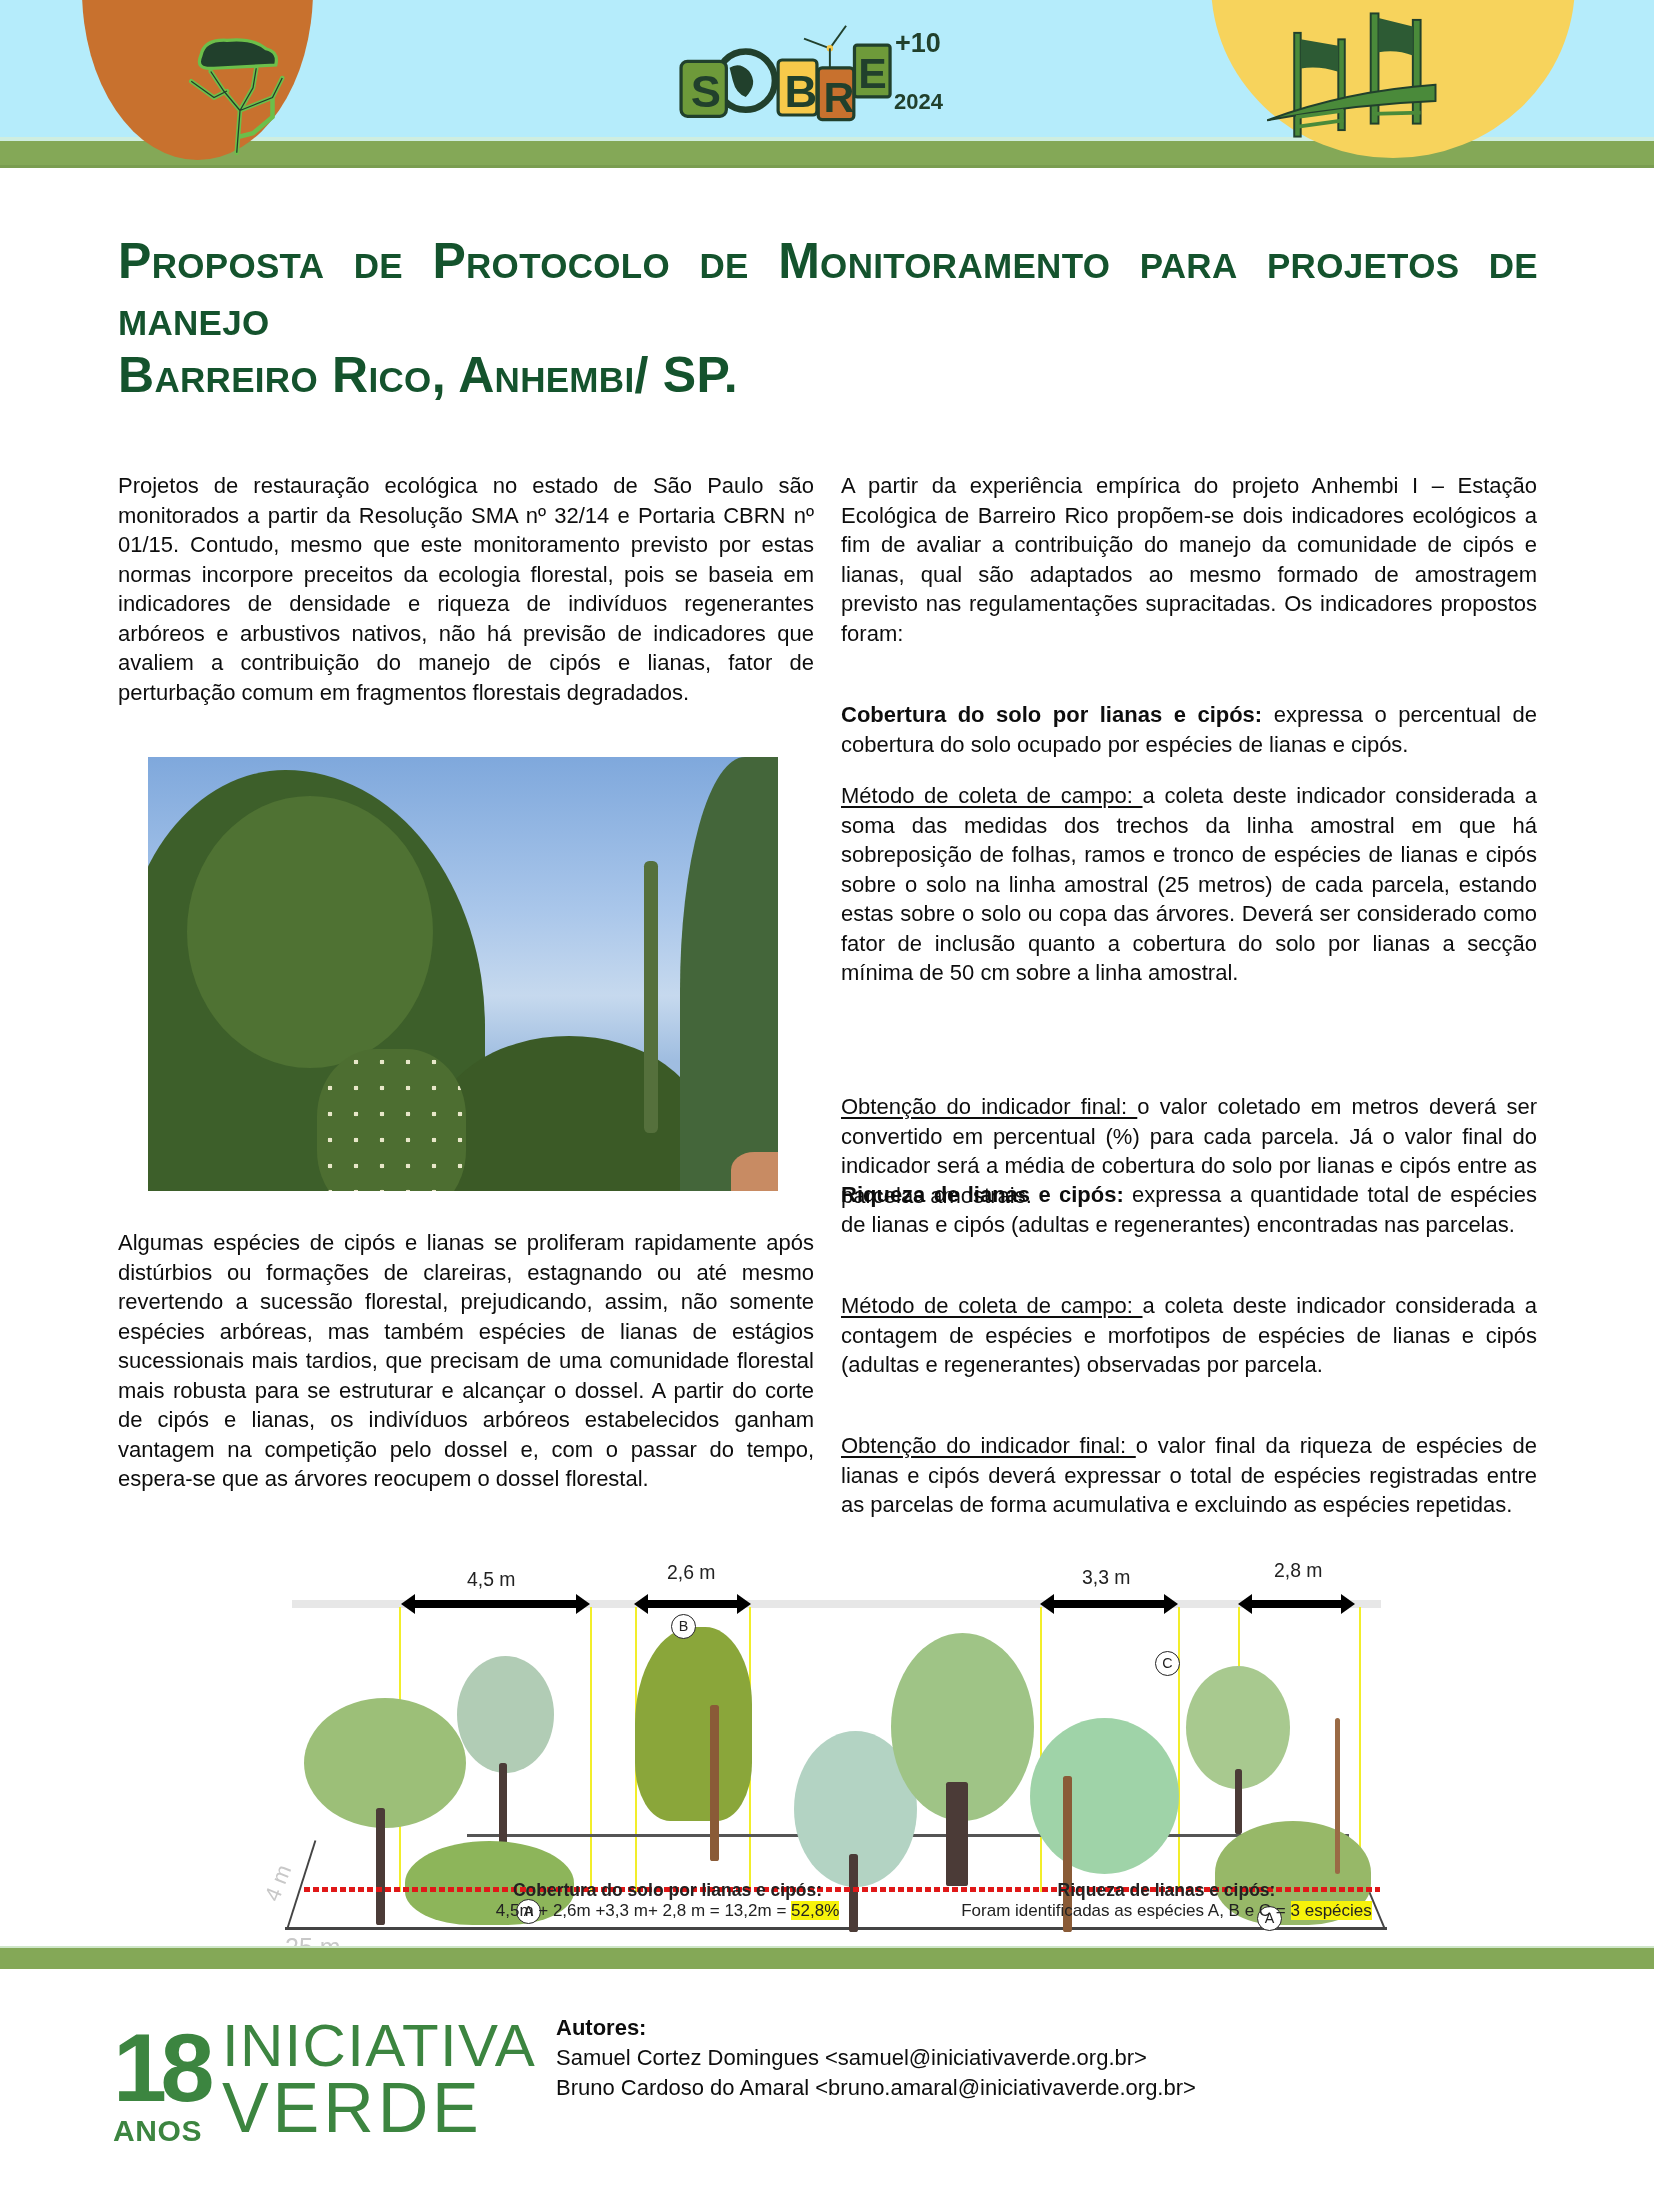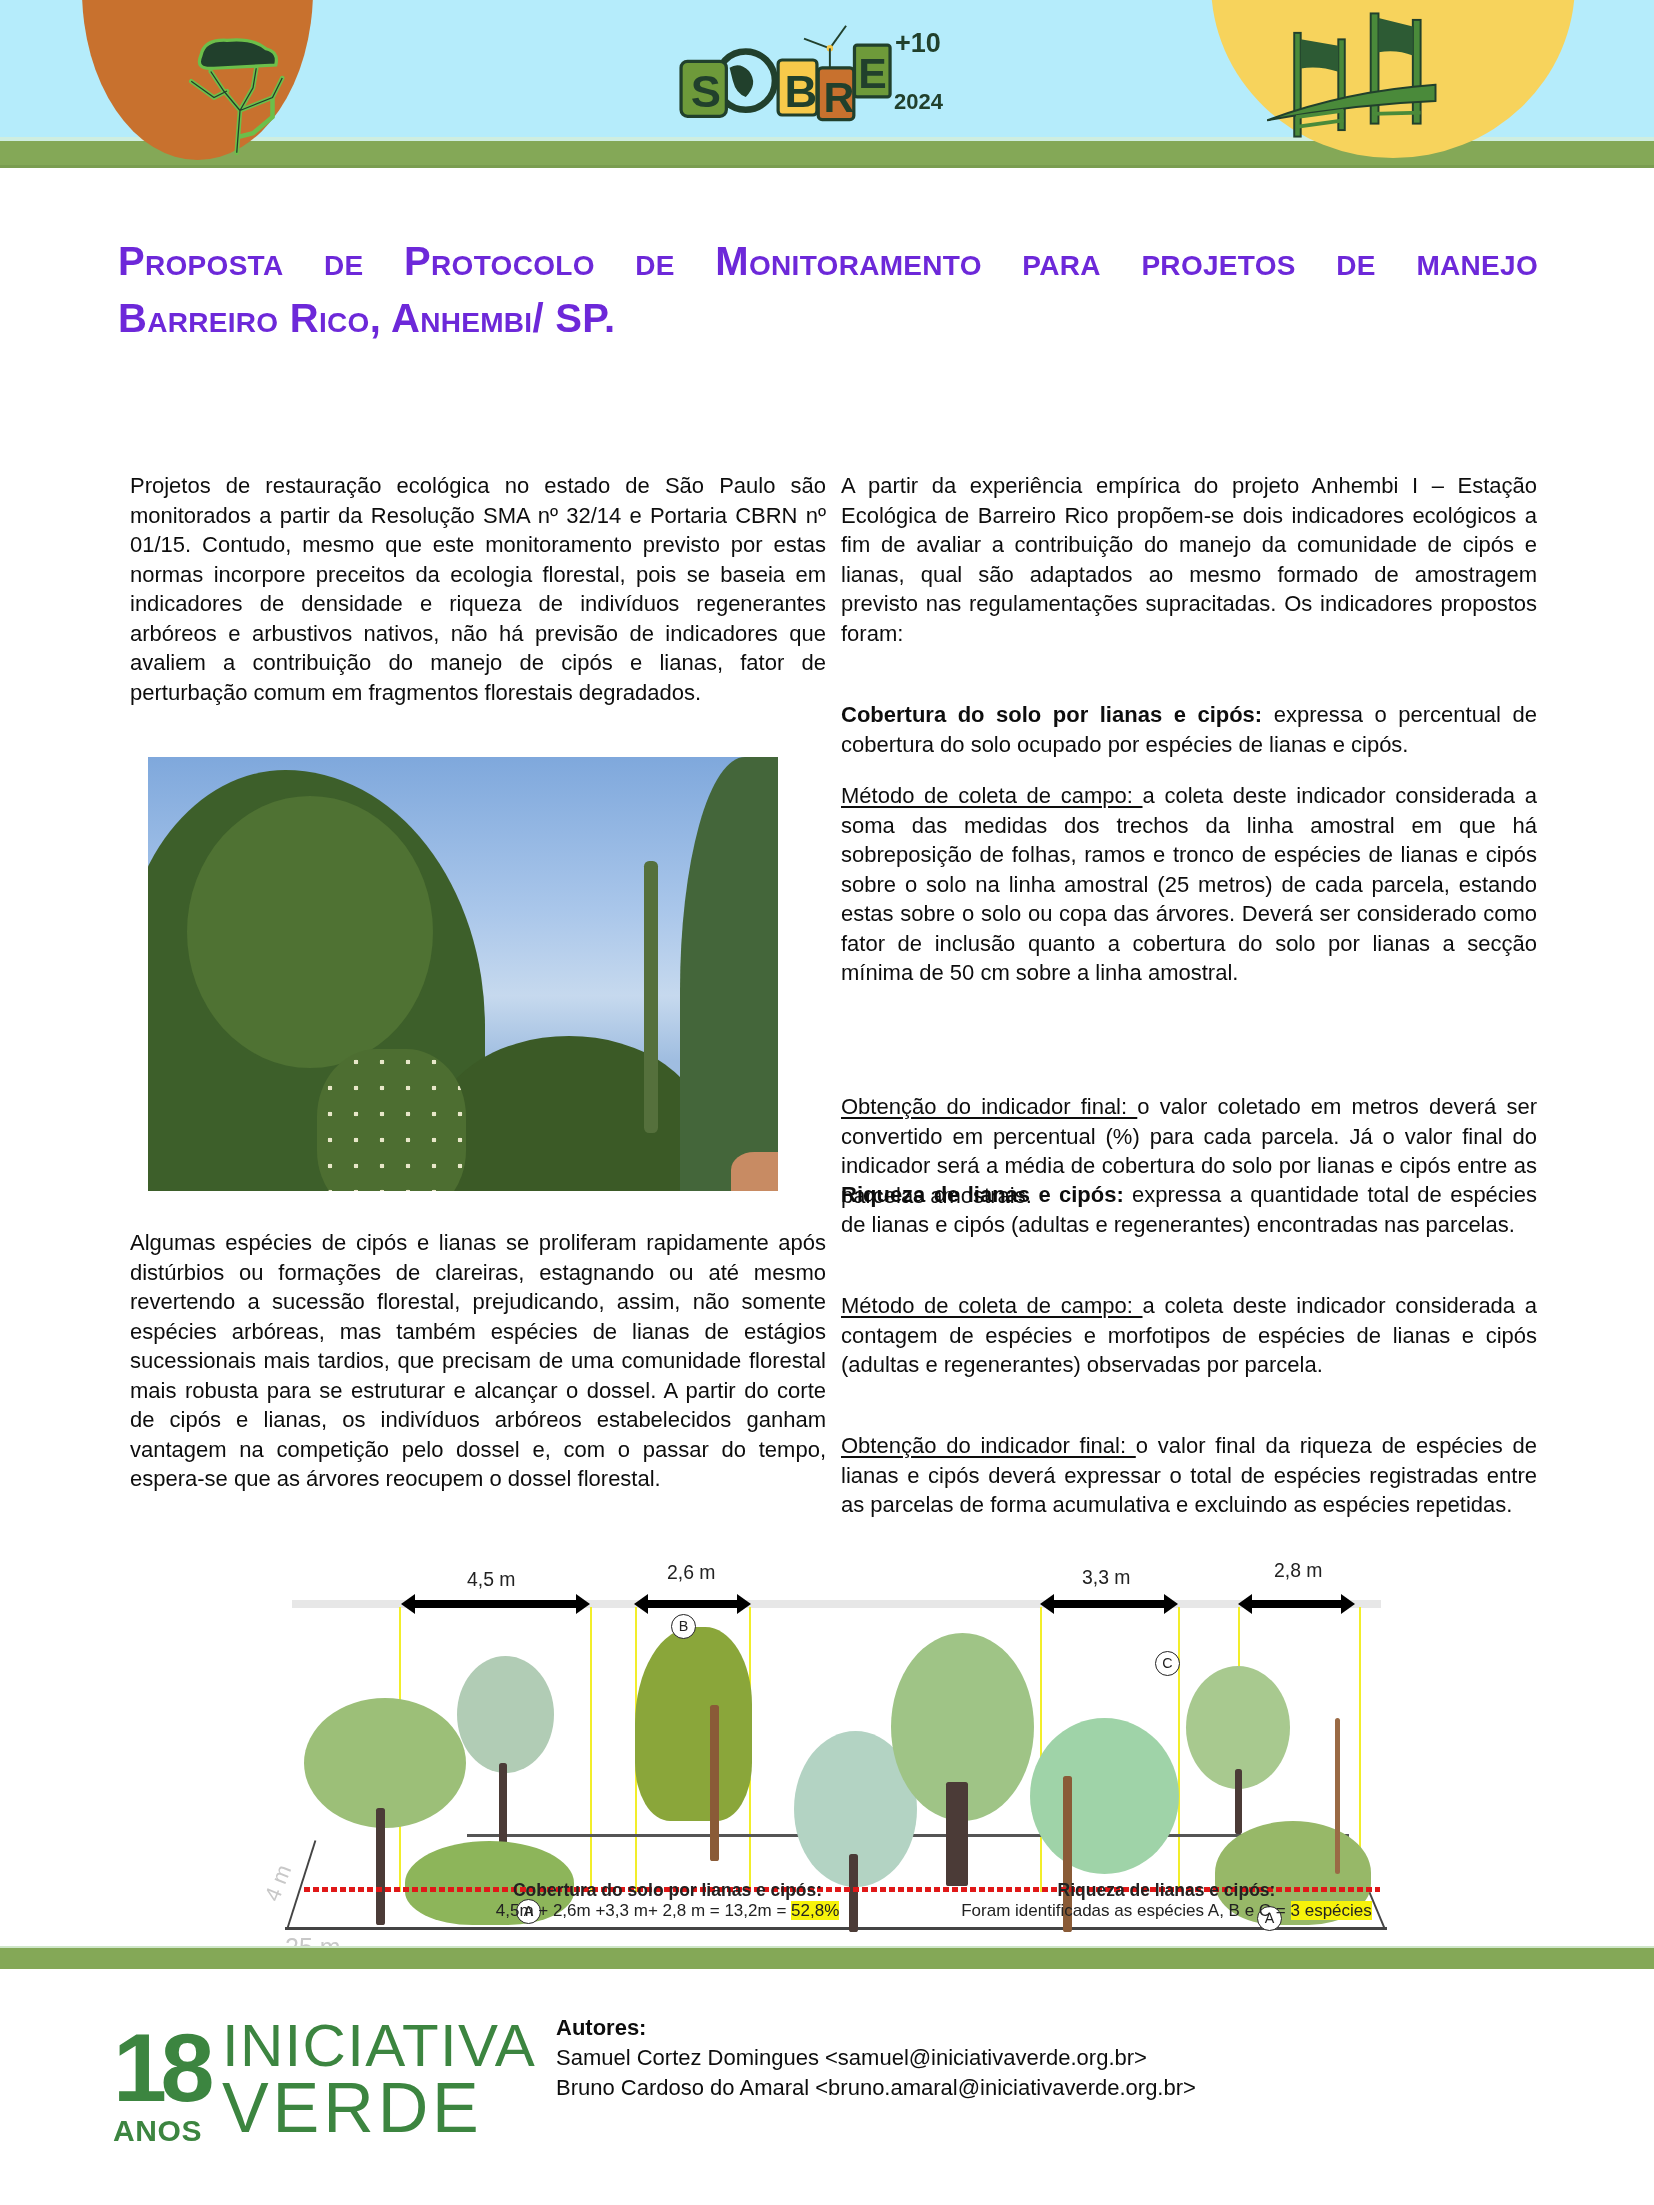--- a/index.html
+++ b/index.html
@@ -9,30 +9,30 @@
 
   
   .hdr-sky { left:0; top:0; width:1654px; height:141px; background:#b5ecfb; }
   .hdr-stripe { left:0; top:137px; width:1654px; height:5.2px; background:#cfeee0; }
   .hdr-band { left:0; top:141px; width:1654px; height:26px; background:#84a857; }
   .hdr-band-edge { left:0; top:165px; width:1654px; height:2.6px; background:#7a9d50; }
   .sun-left { left:82px; top:-123px; width:231px; height:283px; border-radius:0 0 50% 50% / 0 0 60% 60%; background:#c8712e; }
   .sun-right { left:1211px; top:-123px; width:364px; height:281px; border-radius:0 0 50% 50% / 0 0 62% 62%; background:#f7d35c; }
 
   
-  .title { left:118px; top:233px; width:1420px; color:#6d28d9; font-family:"Liberation Sans", sans-serif;
-           font-weight:bold; font-size:40px; line-height:57px; text-align:justify; font-variant:small-caps;
+  .title { left:118px; top:233px; width:1420px; color:#14532d; font-family:"Liberation Sans", sans-serif;
+           font-weight:bold; font-size:50px; line-height:57px; text-align:justify; font-variant:small-caps;
            letter-spacing:0.3px; }
   .title span.line { display:block; text-align:justify; text-align-last:justify; }
   .title span.line.last { text-align-last:left; }
 
   
   .col { font-family:"Liberation Sans", sans-serif; font-size:22px; line-height:29.5px; color:#0d0d0d; text-align:justify; }
   .col p { margin:0; }
-  .col-left { left:118px; width:696px;margin-left:12px; }
+  .col-left { left:118px; width:696px; }
   .col-right { left:841px; width:696px; }
   .u { text-decoration:underline; text-decoration-thickness:1.9px; text-underline-offset:3.2px; }
   .b { font-weight:bold; }
 
   
   .photo { left:148px; top:757px; width:630px; height:434px; overflow:hidden;
            background:linear-gradient(180deg,#7fa8dc 0%,#a9c6ea 35%,#c6d9ee 55%,#9fbde0 70%); }
   .photo .veg { position:absolute; border-radius:50% 50% 40% 40%; }
 
   

